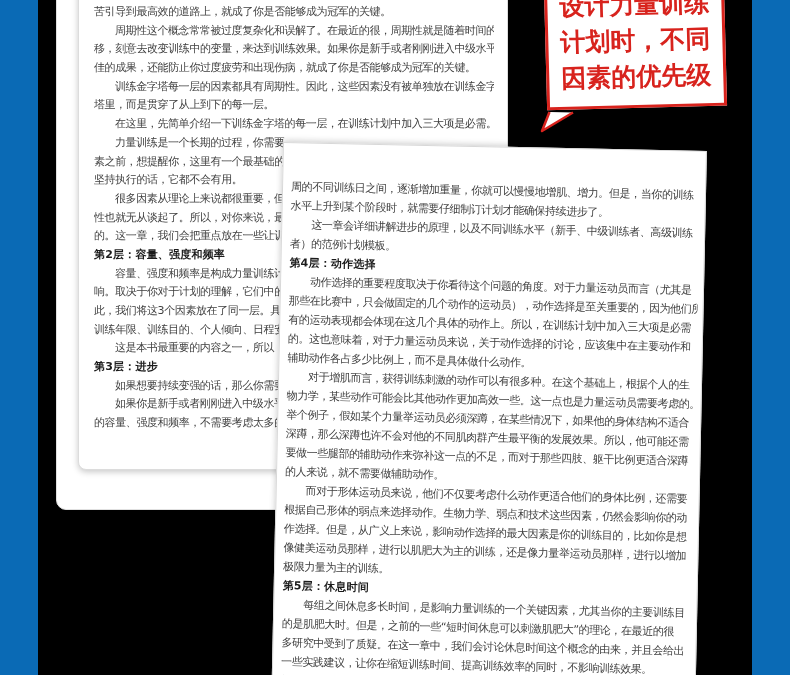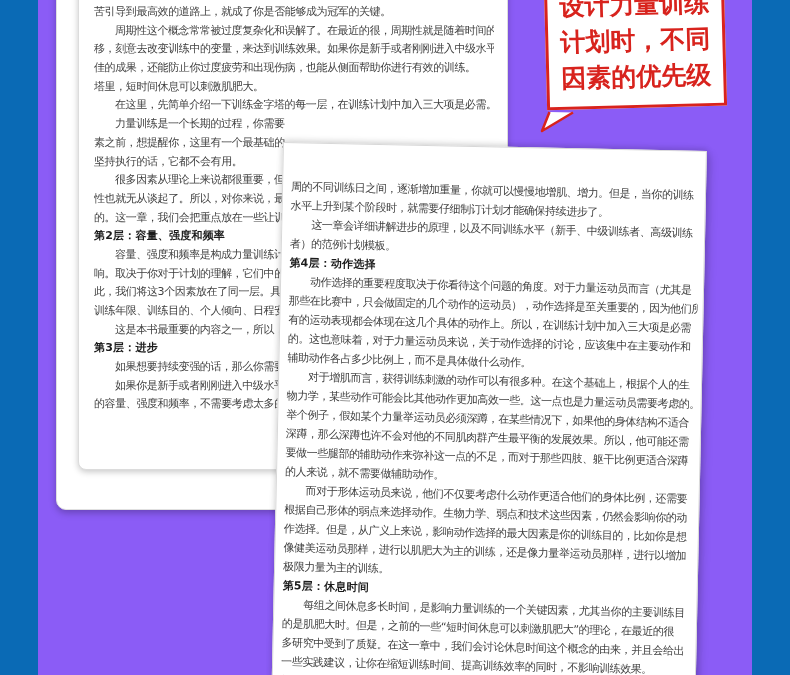--- a/index.html
+++ b/index.html
@@ -6,21 +6,21 @@
     --accent-blue:#0a6ab5;
     --callout-red:#d8231d;
     --page-bg:#ffffff;
     --body-text:#404040;
     --heading-text:#1b1b1b;
   }
   *{margin:0;padding:0;box-sizing:border-box;}
   html,body{background:#fff;}
   body{font-family:"DejaVu Sans",sans-serif;}
   .screen{
-    position:relative;width:790px;height:675px;overflow:hidden;background:#8b5cf6;
+    position:relative;width:790px;height:675px;overflow:hidden;background:#000000;
   }
   .strip{position:absolute;top:0;height:675px;width:38px;background:var(--accent-blue);z-index:1;}
   .strip-left{left:0;}
   .strip-right{left:752px;}
 
   .sheet{position:absolute;background:var(--page-bg);}
   .back-sheet{
     left:56px;top:-30px;width:434px;height:540px;z-index:2;
     border:1px solid #e0e0e0;border-radius:10px;
     box-shadow:0 3px 7px rgba(0,0,0,.25);
@@ -73,22 +73,23 @@
   <div class="strip strip-right"></div>
 
   <div class="sheet back-sheet"></div>
 
   <div class="sheet page1">
     <div class="textcol p1">
 
     <div class="line">苦引导到最高效的道路上，就成了你是否能够成为冠军的关键。</div>
         <div class="line indent">周期性这个概念常常被过度复杂化和误解了。在最近的很，周期性就是随着时间的推</div>
         <div class="line">移，刻意去改变训练中的变量，来达到训练效果。如果你是新手或者刚刚进入中级水平</div>
-        <div class="line">佳的成果，还能防止你过度疲劳和出现伤病，也能从侧面帮助你进行有效的训练。</div>
-        <div class="line">塔里，短时间休息可以刺激肌肥大。</div>
+        <div class="line">佳的成果，还能防止你过度疲劳和出现伤病，就成了你是否能够成为冠军的关键。</div>
+        <div class="line indent">训练金字塔每一层的因素都具有周期性。因此，这些因素没有被单独放在训练金字</div>
+        <div class="line">塔里，而是贯穿了从上到下的每一层。</div>
         <div class="line indent">在这里，先简单介绍一下训练金字塔的每一层，在训练计划中加入三大项是必需。</div>
         <div class="line indent">力量训练是一个长期的过程，你需要</div>
         <div class="line">素之前，想提醒你，这里有一个最基础的</div>
         <div class="line">坚持执行的话，它都不会有用。</div>
         <div class="line indent">很多因素从理论上来说都很重要，但</div>
         <div class="line">性也就无从谈起了。所以，对你来说，最</div>
         <div class="line">的。这一章，我们会把重点放在一些让训</div>
         <div class="line heading">第2层：容量、强度和频率</div>
         <div class="line indent">容量、强度和频率是构成力量训练计</div>
         <div class="line">响。取决于你对于计划的理解，它们中的</div>

